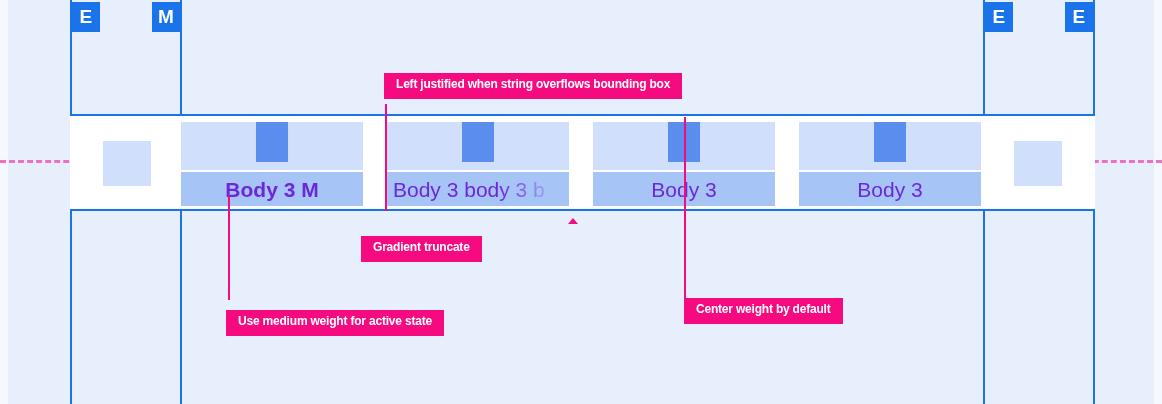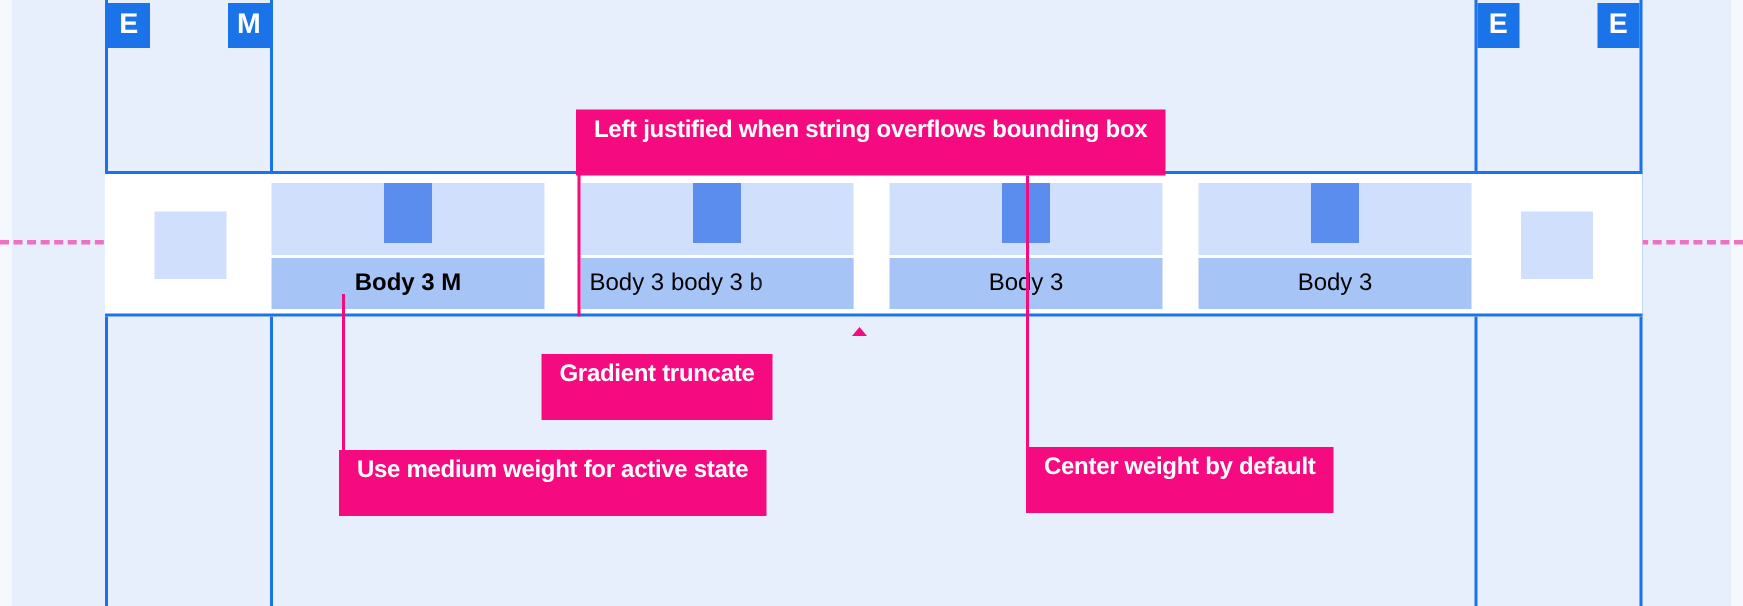--- a/index.html
+++ b/index.html
@@ -110,22 +110,22 @@
     width: 100%;
     height: 34px;
     margin-top: 2px;
     background: #a7c4f7;
     overflow: hidden;
   }
   .tab .label-text {
     position: absolute;
     top: 50%;
     transform: translateY(-50%);
-    font-size: 16px;
-    color: #000000;
+    font-size: 21px;
+    color: #6d28d9;
     white-space: nowrap;
     line-height: 1;
   }
   .tab .label-text.center {
     left: 0;
     right: 0;
     text-align: center;
   }
   .tab .label-text.left {
     left: 6px;
@@ -153,24 +153,24 @@
     height: 0;
     border-top: 3px dashed #ef5ab8;
     opacity: 0.85;
   }
 
   
   .callout {
     position: absolute;
     background: #f50a7f;
     color: #ffffff;
-    font-size: 16px;
+    font-size: 12px;
     font-weight: 700;
     letter-spacing: -0.2px;
-    padding: 5px 12px 21px 12px;
+    padding: 5px 12px 7px 12px;
     white-space: nowrap;
     line-height: 1.15;
   }
   .leader {
     position: absolute;
     width: 2px;
     background: #f50a7f;
   }
   .notch {
     position: absolute;
@@ -243,18 +243,18 @@
       <div class="spacer-chip" style="left:auto; right:33px;"></div>
     </div>
   </div>
 
   <div id="annotation-layer">
       <div class="leader" style="left: 385px; top: 104px; height: 107px;"></div>
       <div class="callout" style="left: 384px; top: 73px;">Left justified when string overflows bounding box</div>
       <div class="notch" style="left: 568px; top: 218px;"></div>
       <div class="callout" style="left: 361px; top: 224px; margin-top: 12px;">Gradient truncate</div>
       <div class="leader" style="left: 228px; top: 196px; height: 104px;"></div>
-      <div class="callout" style="left: 226px; top: 300px;">Use medium weight for active state</div>
+      <div class="callout" style="left: 226px; top: 310px;">Use medium weight for active state</div>
       <div class="leader" style="left: 684px; top: 117px; height: 183px;"></div>
       <div class="callout" style="left: 684px; top: 298px;">Center weight by default</div>
     </div>
 
 </div>
 
 </body></html>

